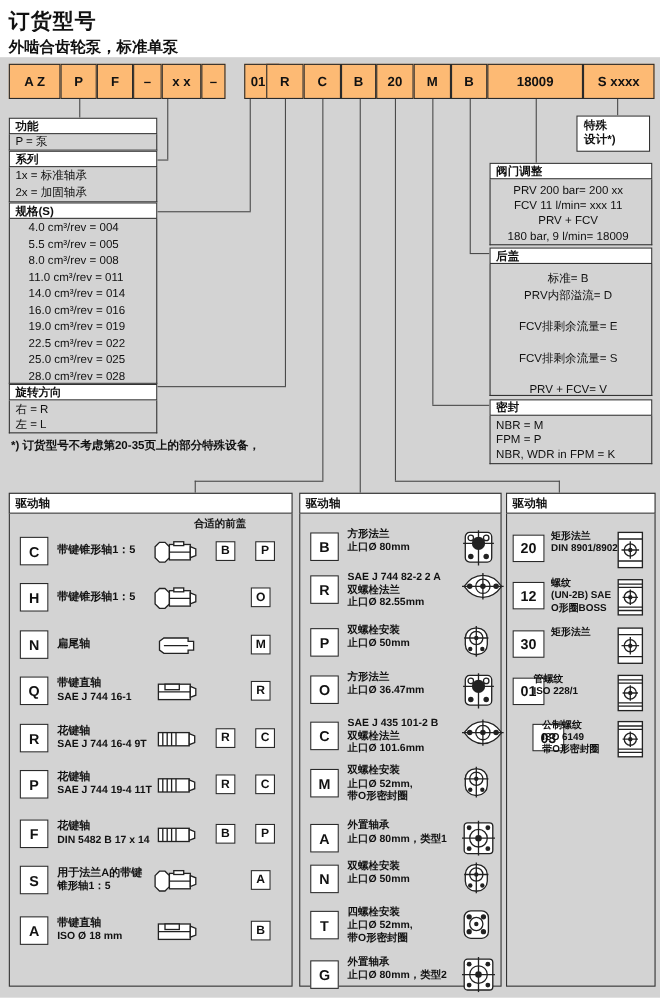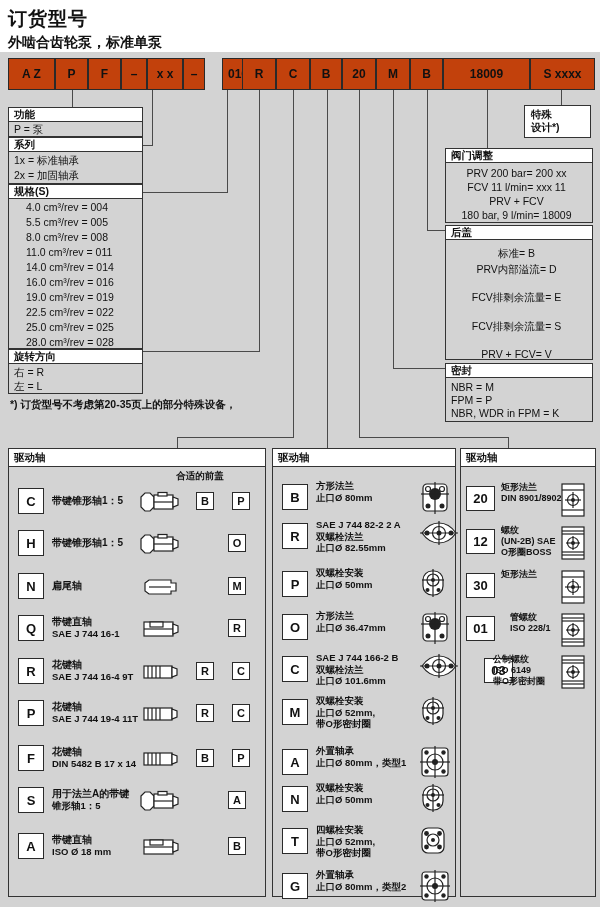--- a/index.html
+++ b/index.html
@@ -2,21 +2,21 @@
 <html><head>
 <meta charset="utf-8">
 <style>
   html,body{margin:0;padding:0;background:#fff;}
   #canvas{position:relative;width:600px;height:910px;background:#ffffff;
           font-family:"Liberation Sans",sans-serif;color:#111;overflow:hidden;}
   .abs{position:absolute;}
   .bg{left:0;top:52px;width:600px;height:855px;background:#d3d3d3;}
   .title{left:8px;top:6px;font-size:19px;font-weight:700;letter-spacing:1px;}
   .subtitle{left:8px;top:34px;font-size:14px;font-weight:700;}
-  .cell{display:flex;align-items:center;justify-content:center;background:#c2410c;
+  .cell{display:flex;align-items:center;justify-content:center;background:#fdba74;
         border:1.5px solid #2a2a2a;box-sizing:border-box;font-size:12px;font-weight:700;}
   .line{background:#4a4a4a;}
   .phead{background:#fff;border:1px solid #333;box-sizing:border-box;font-weight:700;
          font-size:10.5px;display:flex;align-items:center;padding-left:5px;}
   .pbody{border:1px solid #333;border-top:none;box-sizing:border-box;font-size:10.5px;
          padding:1px 0 0 5px;overflow:hidden;}
   .pline{white-space:nowrap;}
   .prow{display:flex;justify-content:center;padding:0 10px 0 5px;line-height:14px;
         font-size:10.5px;white-space:nowrap;}
   .specialbox{background:#fff;border:1px solid #333;box-sizing:border-box;font-size:10.5px;
@@ -360,21 +360,21 @@
           <circle cx="8" cy="25" r="2.5" fill="#222"></circle>
           <circle cx="22" cy="25" r="2.5" fill="#222"></circle>
           <circle cx="8" cy="8" r="2.5" fill="none" stroke="#222" stroke-width="1.2"></circle>
           <circle cx="22" cy="8" r="2.5" fill="none" stroke="#222" stroke-width="1.2"></circle>
           <line x1="15" y1="1" x2="15" y2="33" stroke="#222" stroke-width="1.2"></line>
           <line x1="1" y1="13" x2="29" y2="13" stroke="#222" stroke-width="1.2"></line>
         </svg>
       </div>
       <div class="abs codebox" style="left: 282px; top: 656px; width: 26px; height: 26px;">C</div>
       <div class="abs lblblock" style="left: 316px; top: 652px;">
-        <div class="lbl2">SAE J 744 166-2 B</div>
+        <div class="lbl2">SAE J 435 101-2 B</div>
         <div class="lbl2">双螺栓法兰</div>
         <div class="lbl2">止口Ø 101.6mm</div>
       </div>
       <div class="abs" style="left: 420px; top: 653px;">
         <svg width="38" height="26" viewBox="0 0 38 26">
           <path d="M2 13 Q9 3 19 3 Q29 3 36 13 Q29 23 19 23 Q9 23 2 13 Z" fill="#fff" stroke="#222" stroke-width="1.2"></path>
           <circle cx="19" cy="13" r="6.5" fill="none" stroke="#222" stroke-width="1.2"></circle>
           <circle cx="19" cy="13" r="2.5" fill="#222"></circle>
           <circle cx="7" cy="13" r="2.5" fill="#222"></circle>
           <circle cx="31" cy="13" r="2.5" fill="#222"></circle>
@@ -514,21 +514,21 @@
           <rect x="2" y="2" width="22" height="32" fill="#fff" stroke="#222" stroke-width="1.2"></rect>
           <line x1="2" y1="8" x2="24" y2="8" stroke="#222" stroke-width="1.2"></line>
           <line x1="2" y1="28" x2="24" y2="28" stroke="#222" stroke-width="1.2"></line>
           <circle cx="13" cy="18" r="5.5" fill="none" stroke="#222" stroke-width="1.2"></circle>
           <circle cx="13" cy="18" r="2" fill="#222"></circle>
           <line x1="13" y1="10" x2="13" y2="26" stroke="#222" stroke-width="1.2"></line>
           <line x1="5" y1="18" x2="21" y2="18" stroke="#222" stroke-width="1.2"></line>
         </svg>
       </div>
       <div class="abs codebox" style="left: 466px; top: 616px; width: 29px; height: 25px;">01</div>
-      <div class="abs lblblock" style="left: 510px; top: 612px;">
+      <div class="abs lblblock" style="left: 485px; top: 612px;">
         <div class="lbl3">管螺纹</div>
         <div class="lbl3">ISO 228/1</div>
       </div>
       <div class="abs" style="left: 560px; top: 612px;">
         <svg width="26" height="36" viewBox="0 0 26 36">
           <rect x="2" y="2" width="22" height="32" fill="#fff" stroke="#222" stroke-width="1.2"></rect>
           <line x1="2" y1="6" x2="24" y2="6" stroke="#222" stroke-width="1.2"></line>
           <line x1="2" y1="9" x2="24" y2="9" stroke="#222" stroke-width="1.2"></line>
           <line x1="2" y1="27" x2="24" y2="27" stroke="#222" stroke-width="1.2"></line>
           <line x1="2" y1="30" x2="24" y2="30" stroke="#222" stroke-width="1.2"></line>

